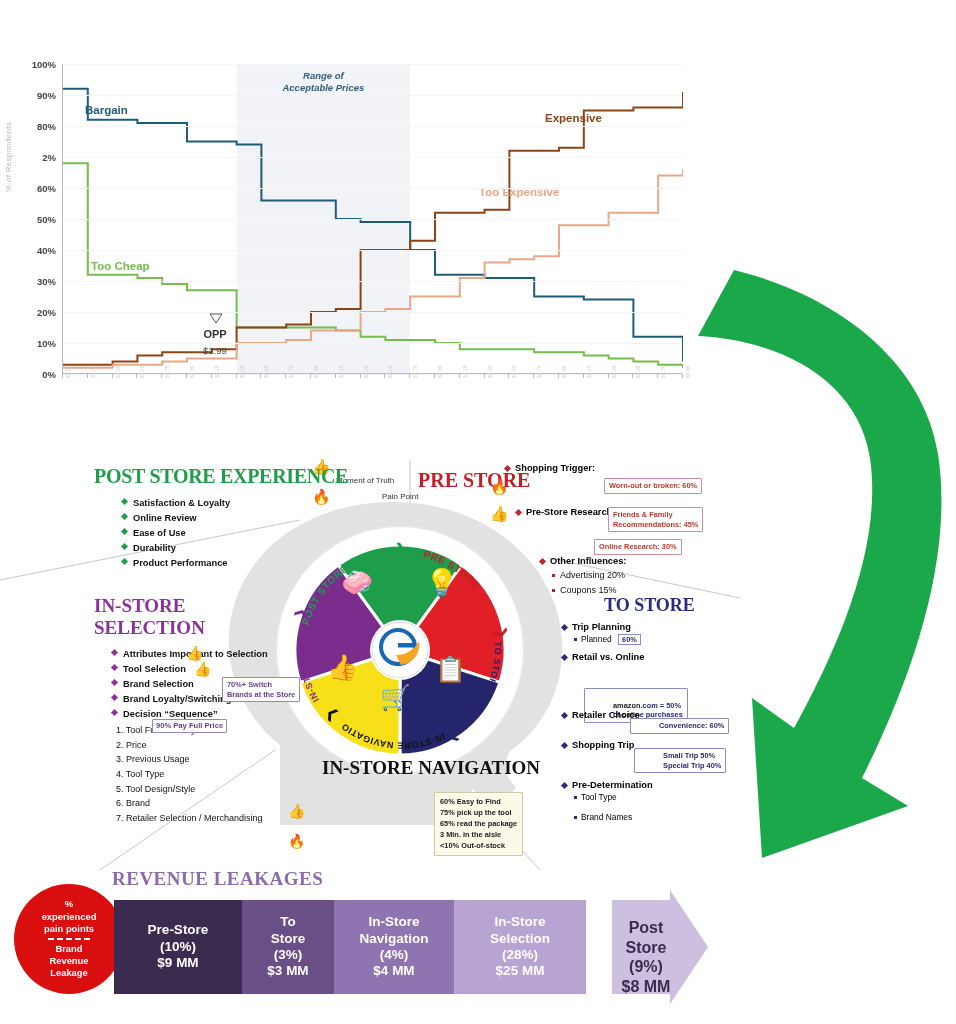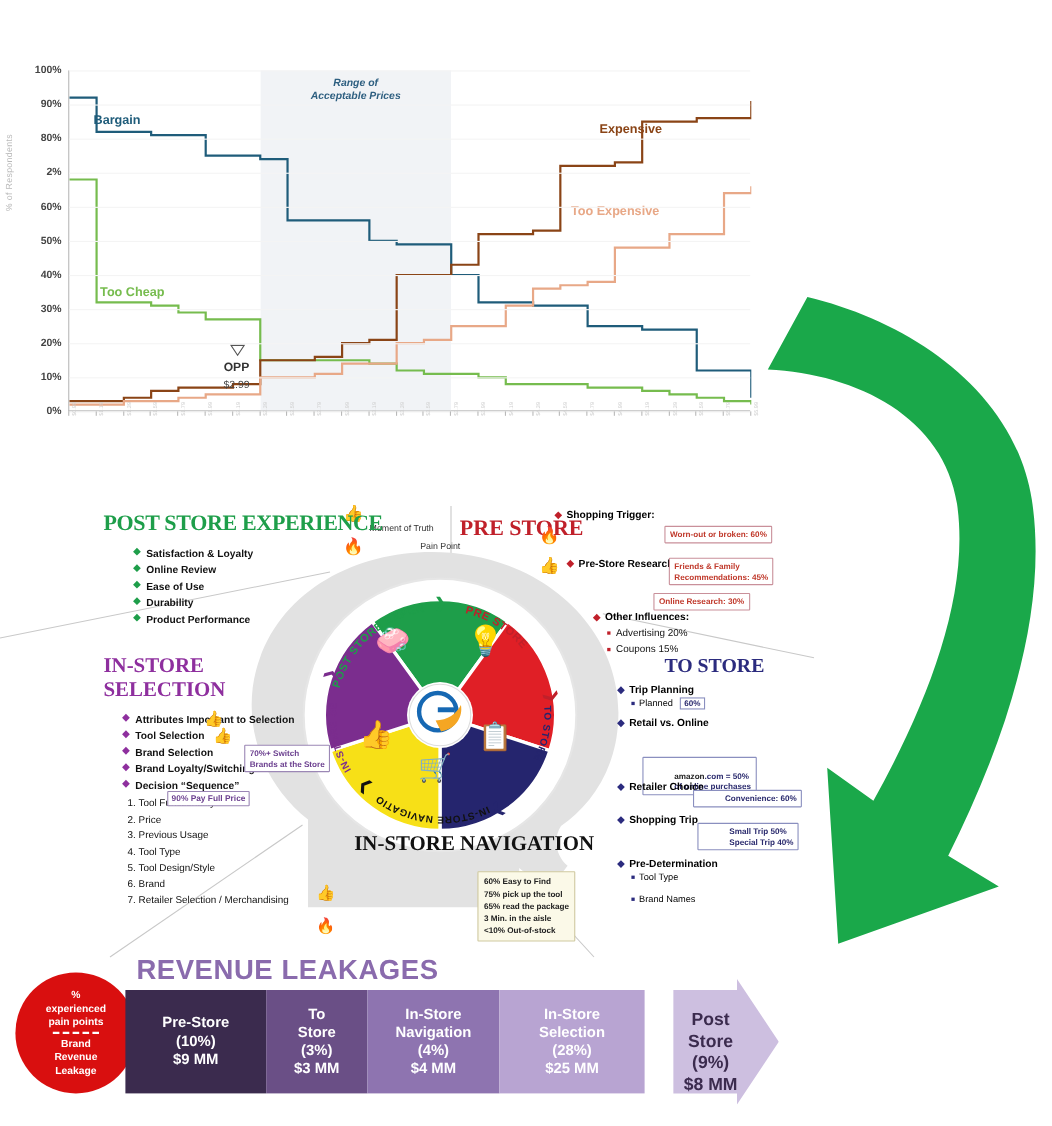--- a/index.html
+++ b/index.html
@@ -88,23 +88,23 @@
   .callout.red { border-color:#c9909a; color:#c0392b; }
   .callout.navy { border-color:#8a8fbf; color:#2b2b6e;padding-left:28px; }
   .callout.purple { border-color:#9b87b5; color:#6b3f8f; }
 
   
   .legend-item { position:absolute; font-size:8px; color:#333; white-space:nowrap; }
 
   
   #revenue-section { position:absolute; left:0; top:862px; width:956px; height:162px; }
   #rev-title {
-    position:absolute; left:124px; top:6px;
-    font-family:Liberation Sans, sans-serif; font-weight:bold;
-    font-size:25px; color:#8a6bad; letter-spacing:.5px;
+    position:absolute; left:112px; top:6px;
+    font-family:Liberation Serif, serif; font-weight:bold;
+    font-size:19px; color:#8a6bad; letter-spacing:.5px;
   }
   #rev-circle {
     position:absolute; left:14px; top:884px; width:110px; height:110px;
     border-radius:50%; background:#d90f0f; color:#fff;
     display:flex; flex-direction:column; align-items:center; justify-content:center;
     font-size:9.4px; font-weight:bold; line-height:1.3; text-align:center;
   }
   #rev-circle .divider { width:42px; border-top:2px dashed #fff; margin:3px 0; }
   .rev-seg {
     position:absolute; top:900px; height:94px;
@@ -151,21 +151,21 @@
       <svg id="chart-svg" width="620" height="310" viewBox="0 0 620 310" preserveAspectRatio="none" style="position:absolute;left:0;top:0;">
           <path d="M 0 24.80000000000001 L 24.8 24.80000000000001 L 24.8 55.80000000000001 L 49.6 55.80000000000001 L 49.6 55.80000000000001 L 74.39999999999999 55.80000000000001 L 74.39999999999999 58.89999999999998 L 99.2 58.89999999999998 L 99.2 58.89999999999998 L 124 58.89999999999998 L 124 77.5 L 148.79999999999998 77.5 L 148.79999999999998 77.5 L 173.60000000000002 77.5 L 173.60000000000002 80.6 L 198.4 80.6 L 198.4 136.39999999999998 L 223.2 136.39999999999998 L 223.2 136.39999999999998 L 248 136.39999999999998 L 248 136.39999999999998 L 272.8 136.39999999999998 L 272.8 155 L 297.59999999999997 155 L 297.59999999999997 158.1 L 322.40000000000003 158.1 L 322.40000000000003 158.1 L 347.20000000000005 158.1 L 347.20000000000005 186 L 372 186 L 372 210.8 L 396.8 210.8 L 396.8 210.8 L 421.6 210.8 L 421.6 213.9 L 446.4 213.9 L 446.4 213.9 L 471.2 213.9 L 471.2 232.5 L 496 232.5 L 496 232.5 L 520.8 232.5 L 520.8 235.60000000000002 L 545.6 235.60000000000002 L 545.6 235.60000000000002 L 570.4 235.60000000000002 L 570.4 272.8 L 595.1999999999999 272.8 L 595.1999999999999 272.8 L 620 272.8 L 620 297.6" stroke="#1f5c7a" stroke-width="2" fill="none" vector-effect="non-scaling-stroke"></path>
           <path d="M 0 99.19999999999999 L 24.8 99.19999999999999 L 24.8 210.8 L 49.6 210.8 L 49.6 210.8 L 74.39999999999999 210.8 L 74.39999999999999 213.9 L 99.2 213.9 L 99.2 220.10000000000002 L 124 220.10000000000002 L 124 226.3 L 148.79999999999998 226.3 L 148.79999999999998 226.3 L 173.60000000000002 226.3 L 173.60000000000002 263.5 L 198.4 263.5 L 198.4 263.5 L 223.2 263.5 L 223.2 263.5 L 248 263.5 L 248 263.5 L 272.8 263.5 L 272.8 266.6 L 297.59999999999997 266.6 L 297.59999999999997 272.8 L 322.40000000000003 272.8 L 322.40000000000003 275.9 L 347.20000000000005 275.9 L 347.20000000000005 275.9 L 372 275.9 L 372 279 L 396.8 279 L 396.8 285.2 L 421.6 285.2 L 421.6 285.2 L 446.4 285.2 L 446.4 285.2 L 471.2 285.2 L 471.2 288.3 L 496 288.3 L 496 288.3 L 520.8 288.3 L 520.8 291.4 L 545.6 291.4 L 545.6 294.5 L 570.4 294.5 L 570.4 297.6 L 595.1999999999999 297.6 L 595.1999999999999 300.7 L 620 300.7 L 620 303.8" stroke="#76bc4e" stroke-width="2" fill="none" vector-effect="non-scaling-stroke"></path>
           <path d="M 0 300.7 L 24.8 300.7 L 24.8 300.7 L 49.6 300.7 L 49.6 297.6 L 74.39999999999999 297.6 L 74.39999999999999 291.4 L 99.2 291.4 L 99.2 288.3 L 124 288.3 L 124 288.3 L 148.79999999999998 288.3 L 148.79999999999998 285.2 L 173.60000000000002 285.2 L 173.60000000000002 263.5 L 198.4 263.5 L 198.4 263.5 L 223.2 263.5 L 223.2 260.4 L 248 260.4 L 248 248 L 272.8 248 L 272.8 244.9 L 297.59999999999997 244.9 L 297.59999999999997 186 L 322.40000000000003 186 L 322.40000000000003 186 L 347.20000000000005 186 L 347.20000000000005 176.7 L 372 176.7 L 372 148.79999999999998 L 396.8 148.79999999999998 L 396.8 148.79999999999998 L 421.6 148.79999999999998 L 421.6 145.7 L 446.4 145.7 L 446.4 86.80000000000001 L 471.2 86.80000000000001 L 471.2 86.80000000000001 L 496 86.80000000000001 L 496 83.70000000000002 L 520.8 83.70000000000002 L 520.8 46.5 L 545.6 46.5 L 545.6 46.5 L 570.4 46.5 L 570.4 43.39999999999998 L 595.1999999999999 43.39999999999998 L 595.1999999999999 43.39999999999998 L 620 43.39999999999998 L 620 27.899999999999977" stroke="#8a4416" stroke-width="2" fill="none" vector-effect="non-scaling-stroke"></path>
           <path d="M 0 303.8 L 24.8 303.8 L 24.8 303.8 L 49.6 303.8 L 49.6 300.7 L 74.39999999999999 300.7 L 74.39999999999999 300.7 L 99.2 300.7 L 99.2 297.6 L 124 297.6 L 124 294.5 L 148.79999999999998 294.5 L 148.79999999999998 294.5 L 173.60000000000002 294.5 L 173.60000000000002 279 L 198.4 279 L 198.4 279 L 223.2 279 L 223.2 275.9 L 248 275.9 L 248 266.6 L 272.8 266.6 L 272.8 266.6 L 297.59999999999997 266.6 L 297.59999999999997 248 L 322.40000000000003 248 L 322.40000000000003 244.9 L 347.20000000000005 244.9 L 347.20000000000005 232.5 L 372 232.5 L 372 232.5 L 396.8 232.5 L 396.8 213.9 L 421.6 213.9 L 421.6 198.4 L 446.4 198.4 L 446.4 195.3 L 471.2 195.3 L 471.2 192.2 L 496 192.2 L 496 161.20000000000002 L 520.8 161.20000000000002 L 520.8 161.20000000000002 L 545.6 161.20000000000002 L 545.6 148.79999999999998 L 570.4 148.79999999999998 L 570.4 148.79999999999998 L 595.1999999999999 148.79999999999998 L 595.1999999999999 111.6 L 620 111.6 L 620 105.39999999999998" stroke="#e8a887" stroke-width="2" fill="none" vector-effect="non-scaling-stroke"></path>
         </svg>
       <div class="range-label" id="range-label" style="left: 200.4px; top: 6px;">Range of<br>Acceptable Prices</div>
       <div class="series-label" id="lbl-bargain" style="color: rgb(31, 92, 122); left: 22px; top: 40px; text-align: center;">Bargain</div>
       <div class="series-label" id="lbl-toocheap" style="color: rgb(118, 188, 78); left: 28px; top: 196px;">Too Cheap</div>
       <div class="series-label" id="lbl-expensive" style="color: rgb(138, 68, 22); left: 482px; top: 48px;">Expensive</div>
-      <div class="series-label" id="lbl-tooexpensive" style="color: rgb(232, 168, 135); left: 456px; top: 122px;">Too Expensive</div>
+      <div class="series-label" id="lbl-tooexpensive" style="color: rgb(232, 168, 135); left: 416px; top: 122px;">Too Expensive</div>
       <svg width="14" height="11" style="position:absolute;left:146px;top:249px;">
         <polygon points="1,1 13,1 7,10" fill="#ffffff" stroke="#555" stroke-width="1"></polygon>
       </svg>
       <div class="opp-label" id="opp-label" style="left:112px;top:264px;width:80px;">OPP</div>
       <div class="opp-sub" id="opp-sub" style="left:112px;top:281px;width:80px;">$2.99</div>
     <div class="gridline" style="top: 310px;"></div>
         <div class="gridline" style="top: 279px;"></div>
         <div class="gridline" style="top: 248px;"></div>
         <div class="gridline" style="top: 217px;"></div>
         <div class="gridline" style="top: 186px;"></div>

